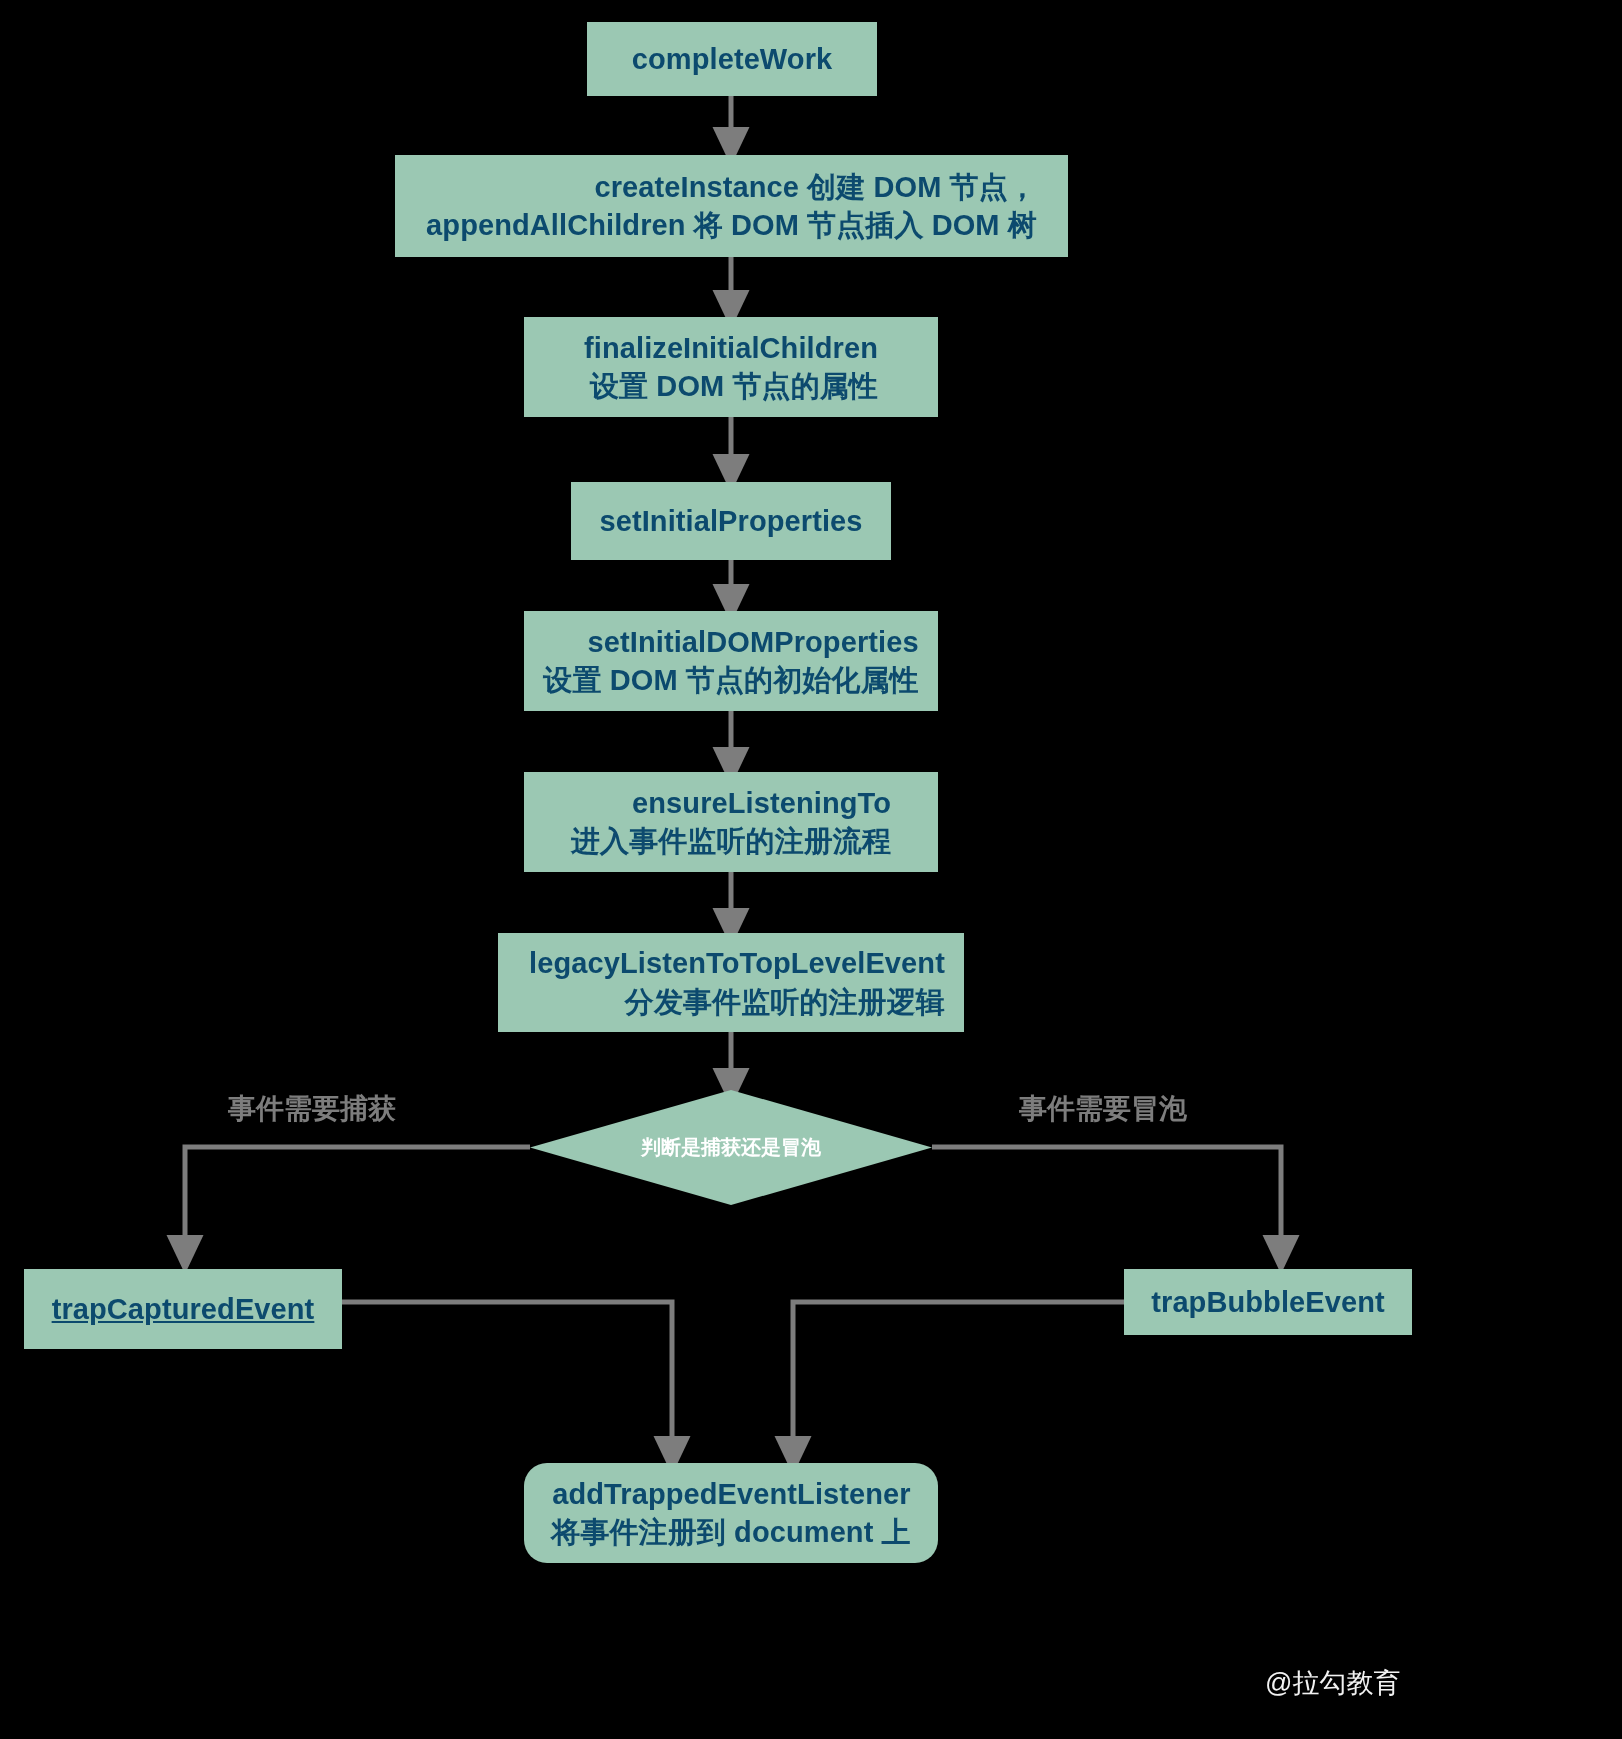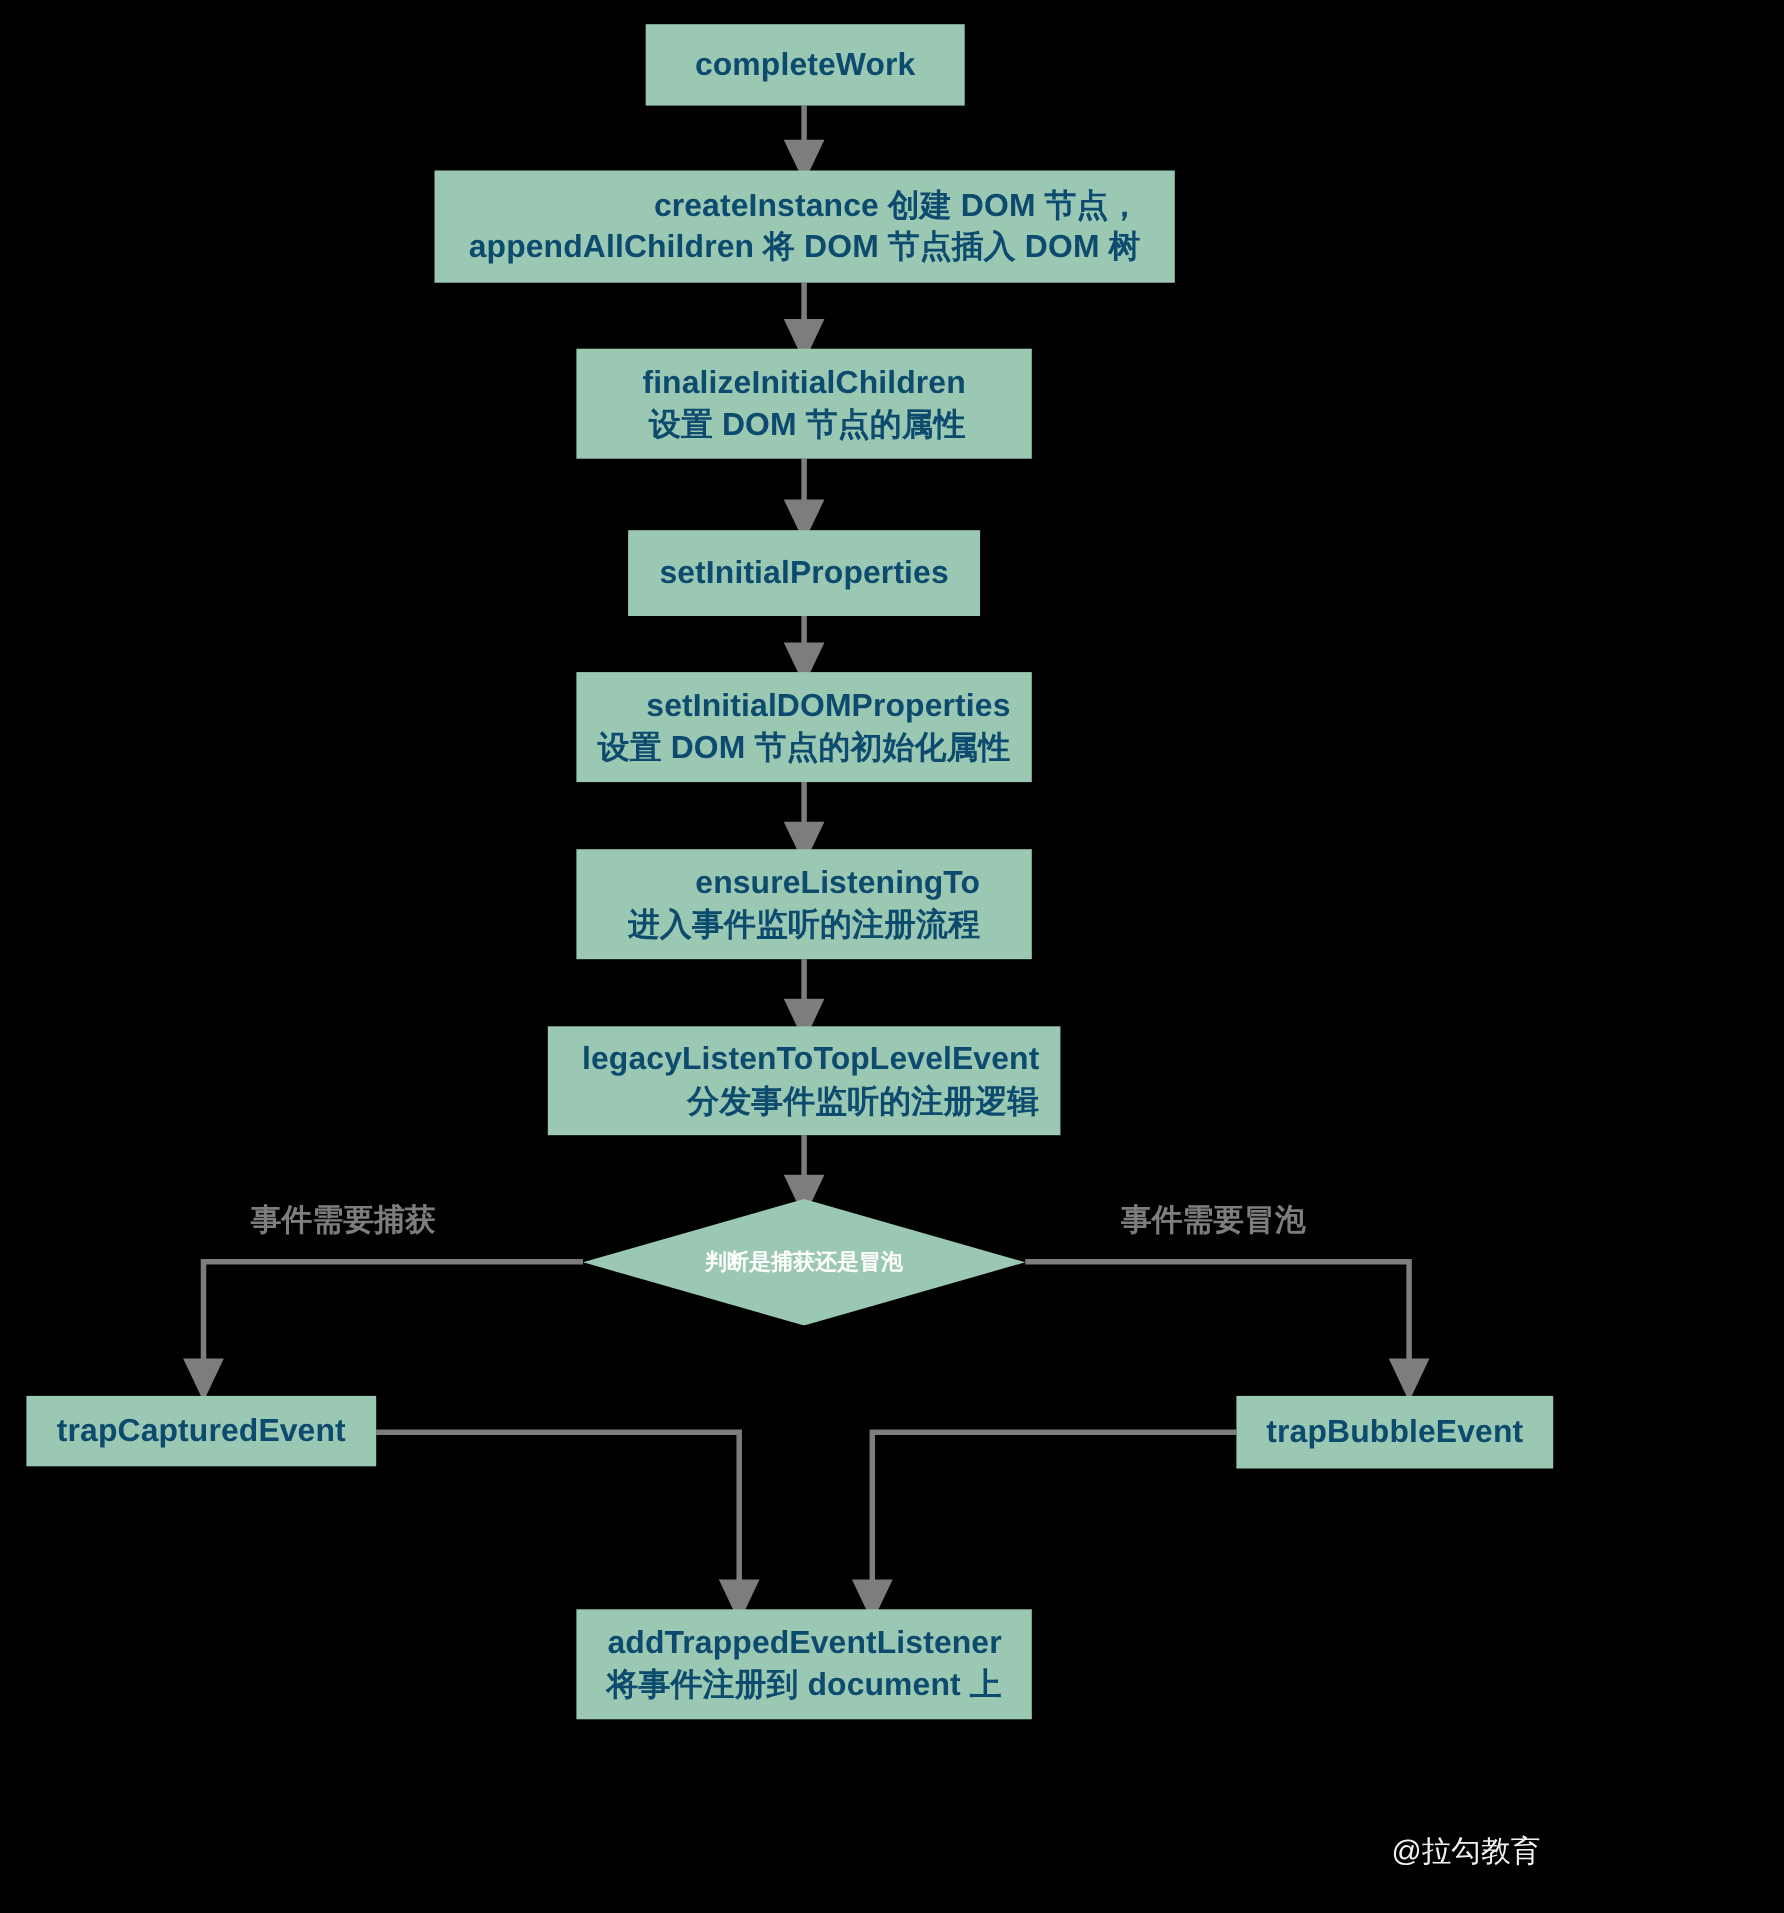--- a/index.html
+++ b/index.html
@@ -139,22 +139,22 @@
 分发事件监听的注册逻辑</div>
 
   <div class="diamond-wrap" style="left:530px; top:1090px; width:402px; height:115px;">
     <div class="diamond-shape"></div>
     <div class="diamond-label">判断是捕获还是冒泡</div>
   </div>
 
   <div class="edge-label" style="left:228px; top:1090px;">事件需要捕获</div>
   <div class="edge-label" style="left:1019px; top:1090px;">事件需要冒泡</div>
 
-  <div class="node n-big" style="left:24px; top:1269px; width:318px; height:64px;">trapCapturedEvent</div>
+  <div class="node n-big" style="left:24px; top:1269px; width:318px; height:80px;text-decoration:underline;">trapCapturedEvent</div>
 
   <div class="node n-big" style="left:1124px; top:1269px; width:288px; height:66px;">trapBubbleEvent</div>
 
-  <div class="node n-big" style="left:524px; top:1463px; width:414px; height:100px;">addTrappedEventListener
+  <div class="node n-big" style="left:524px; top:1463px; width:414px; height:100px;border-radius:23px;">addTrappedEventListener
 将事件注册到 document 上</div>
 
   <div class="watermark" style="left:1265px; top:1665px;">@拉勾教育</div>
 
 </div>
 
 </body></html>

